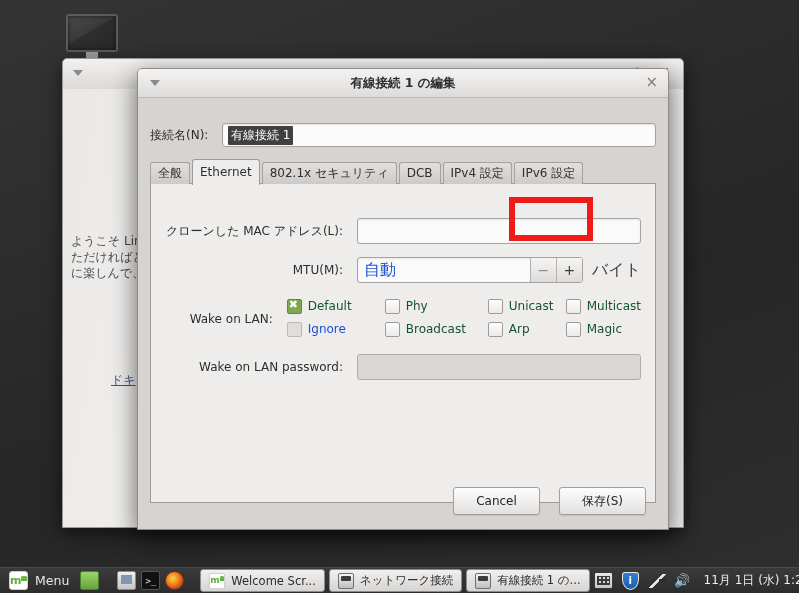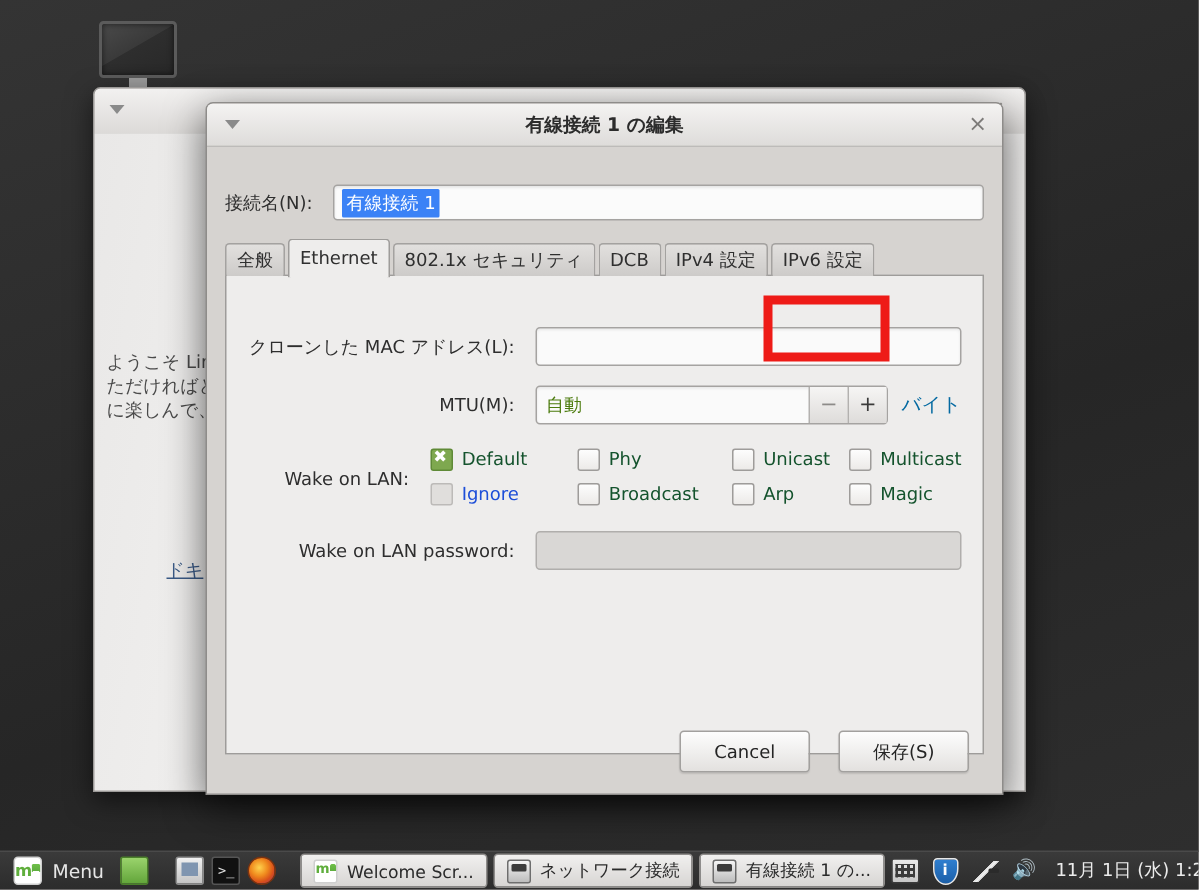--- a/index.html
+++ b/index.html
@@ -88,21 +88,21 @@
   }
   .dlg-body{padding:10px 12px 0 12px;}
   .row-name{display:flex;align-items:center;margin-bottom:11px;margin-top:15px;}
   .row-name .lbl{font-size:12px;color:#2e2e2e;width:72px;}
   .name-field{
     flex:1;height:22px;background:#fbfbfb;border:1px solid #a5a3a1;border-radius:3px;
     box-shadow:inset 0 1px 2px rgba(0,0,0,.10);
     display:flex;align-items:center;padding:0 5px;
   }
   .sel-text{
-    background:#3b82f6;color:#ffffff;font-size:12px;padding:1px 3px;border-radius:1px;
+    background:#404040;color:#ffffff;font-size:12px;padding:1px 3px;border-radius:1px;
   }
   
   .tabstrip{display:flex;align-items:flex-end;height:26px;position:relative;z-index:2;}
   .tab{
     height:21px;line-height:21px;padding:0 7px;font-size:12px;color:#2f2f2f;
     background:linear-gradient(#e2e0de,#cdcbc9);
     border:1px solid #a4a2a0;border-bottom:none;
     border-radius:3px 3px 0 0;margin-right:2px;white-space:nowrap;
   }
   .tab.active{
@@ -134,28 +134,28 @@
     flex:1;height:24px;background:#fafafa;border:1px solid #a5a3a1;border-radius:3px;
     box-shadow:inset 0 1px 2px rgba(0,0,0,.08);
     display:flex;align-items:center;padding:0 6px;font-size:12px;color:#1f1f1f;
   }
   .entry.disabled{background:#d9d7d5;border-color:#b0aeac;box-shadow:none;}
   .spin{
     flex:1;height:24px;display:flex;align-items:stretch;
     background:#fafafa;border:1px solid #a5a3a1;border-radius:3px;
     box-shadow:inset 0 1px 2px rgba(0,0,0,.08);
   }
-  .spin .stext{flex:1;display:flex;align-items:center;padding:0 6px;font-size:12px;color:#4d7c0f;}
+  .spin .stext{flex:1;display:flex;align-items:center;padding:0 6px;font-size:16px;color:#1d4ed8;}
   .spin .sbtn{
     width:25px;border-left:1px solid #b3b1af;
     background:linear-gradient(#f6f5f4,#dedcda);
     display:flex;align-items:center;justify-content:center;font-size:14px;color:#3a3a3a;
   }
   .spin .sbtn.minus{color:#8d8b89;}
-  .unit{font-size:13px;color:#0369a1;margin-left:9px;}
+  .unit{font-size:16px;color:#404040;margin-left:9px;}
   
   .wol-wrap{display:flex;align-items:center;margin-bottom:6px;}
   .wol-label{font-size:12px;color:#2e2e2e;width:178px;text-align:right;padding-right:14px;}
   .wol-grid{flex:1;}
   .cbrow{display:flex;align-items:center;height:20px;margin-bottom:3px;}
   .cbitem{display:flex;align-items:center;font-size:12px;color:#14532d;}
   .cbbox{
     width:13px;height:13px;border:1px solid #9e9c9a;border-radius:2px;
     background:linear-gradient(#fdfdfd,#eceae8);margin-right:6px;flex:none;
   }

